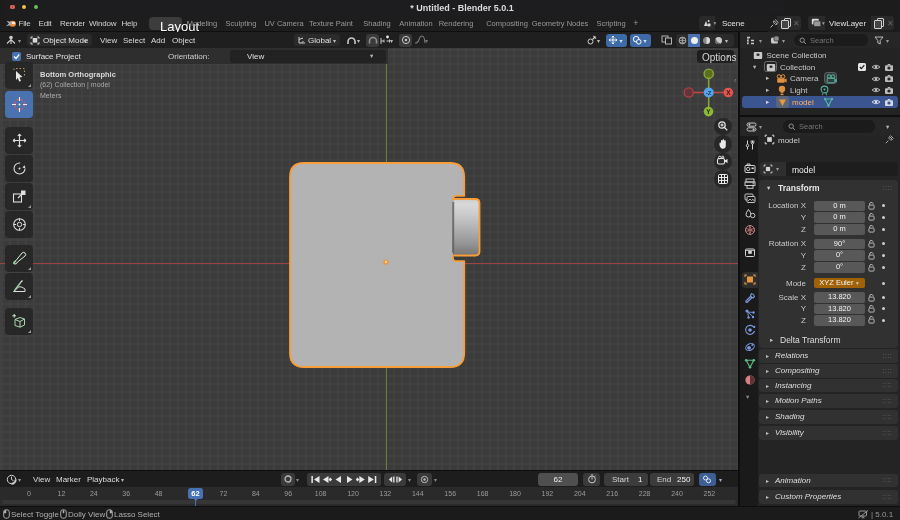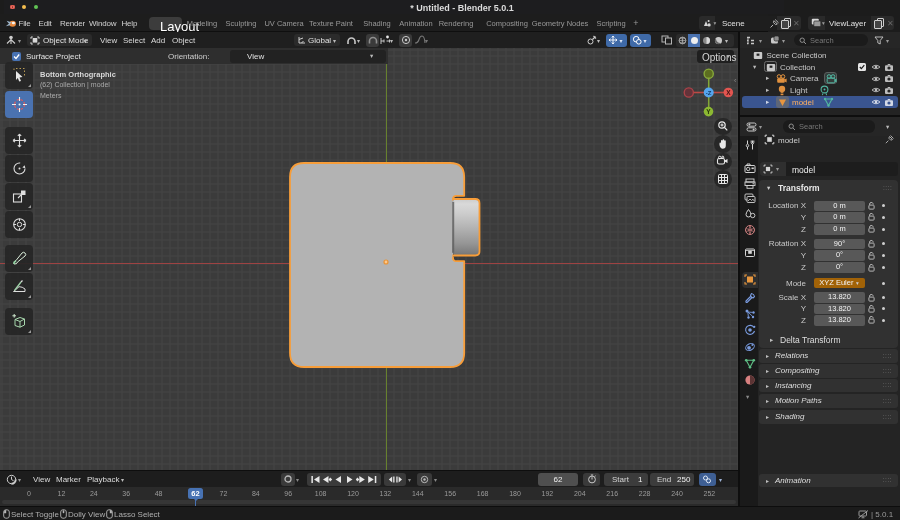--- a/index.html
+++ b/index.html
@@ -679,23 +679,33 @@
   <div class="cpanel" style="top:277.2px;">
         <span class="ar">▸</span>
         <span class="tt">Motion Paths</span>
         <span class="hh">::::</span>
       </div>
   <div class="cpanel" style="top:293.2px;">
         <span class="ar">▸</span>
         <span class="tt">Shading</span>
         <span class="hh">::::</span>
       </div>
+  <div class="cpanel" style="top:309.2px;">
+        <span class="ar">▸</span>
+        <span class="tt">Visibility</span>
+        <span class="hh">::::</span>
+      </div>
   <div class="cpanel" style="top:356.7px;">
         <span class="ar">▸</span>
         <span class="tt">Animation</span>
+        <span class="hh">::::</span>
+      </div>
+  <div class="cpanel" style="top:373.2px;">
+        <span class="ar">▸</span>
+        <span class="tt">Custom Properties</span>
         <span class="hh">::::</span>
       </div>
 </div>
 
 <div class="abs" style="left:0;top:470px;width:738px;height:1px;background:#0e0e0e;"></div>
 <div class="abs" id="timeline" style="left:0;top:471px;width:738px;height:35px;background:#1d1d1d;">
 
   <svg class="abs" style="left:6px;top:3px;" width="11" height="11" viewBox="0 0 11 11">
     <circle cx="5.5" cy="5.5" r="4.2" stroke="#cdcdcd" stroke-width="1" fill="none"></circle>
     <path d="M5.5 5.5 L5.5 2.6 M5.5 5.5 L7.6 6.8" stroke="#cdcdcd" stroke-width="1" fill="none"></path>

